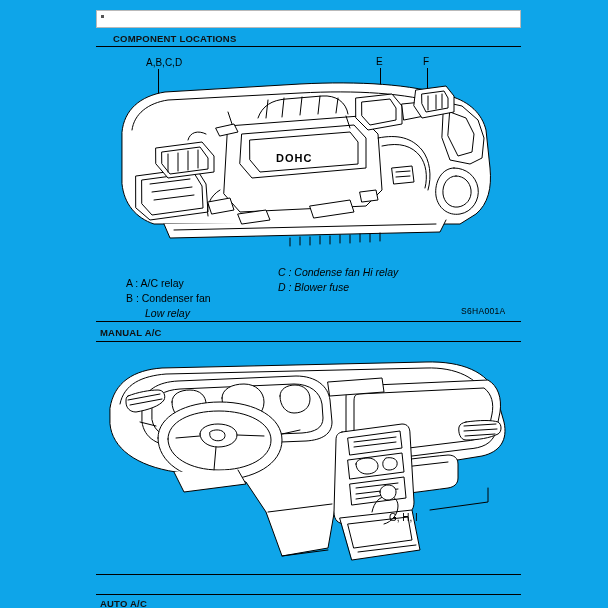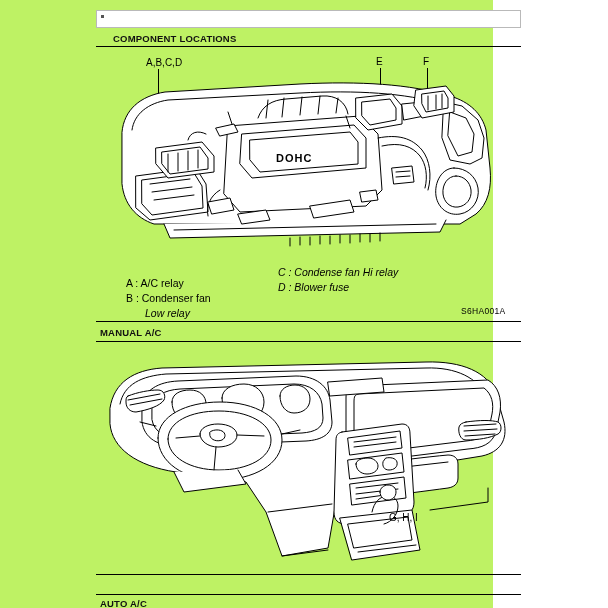--- a/index.html
+++ b/index.html
@@ -11,23 +11,23 @@
     width: 608px;
     height: 608px;
     font-family: "Liberation Sans", sans-serif;
     color: #000000;
     position: relative;
     overflow: hidden;
   }
   .page {
     position: absolute;
     left: 0; top: 0;
-    width: 493px;
+    width: 608px;
     height: 608px;
-    background: #bef264;
+    background: #0ea5e9;
   }
 
   
   .top-strip {
     position: absolute;
     left: 96px;
     top: 10px;
     width: 425px;
     height: 18px;
     border: 1px solid #b9b9b9;

